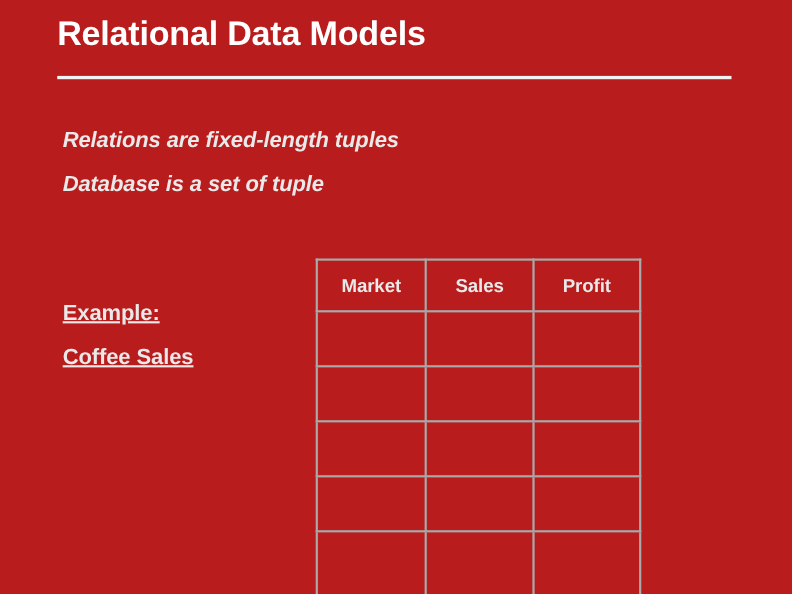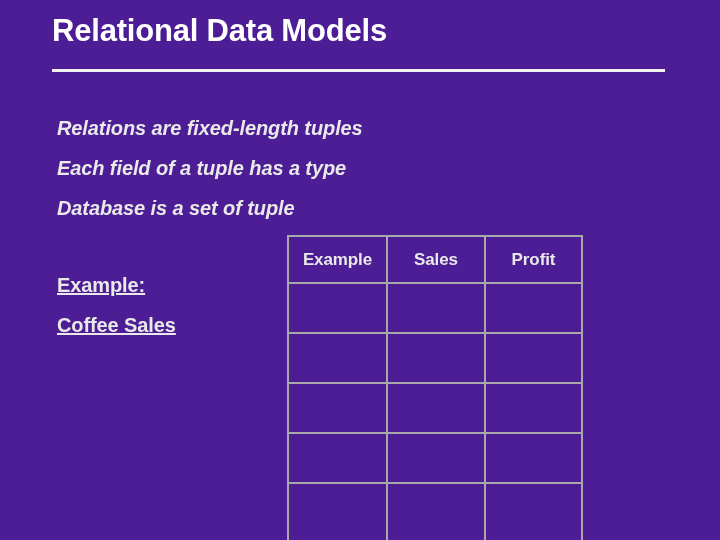--- a/index.html
+++ b/index.html
@@ -12,21 +12,21 @@
     height: 540px;
     overflow: hidden;
     font-family: "Liberation Sans", sans-serif;
     -webkit-font-smoothing: antialiased;
   }
 
   #slide {
     position: relative;
     width: 720px;
     height: 540px;
-    background: #4c1d95;
+    background: #b91c1c;
   }
 
   
   #title-block {
     position: absolute;
     left: 52px;
     top: 14px;
     width: 614px;
   }
   #slide-title {
@@ -120,38 +120,37 @@
 
 <div id="slide">
 
   <div id="title-block">
     <div id="slide-title">Relational Data Models</div>
   </div>
   <div id="title-rule"></div>
 
   <div id="body-lines">
     <div class="body-line">Relations are fixed-length tuples</div>
-    <div class="body-line">Each field of a tuple has a type</div>
     <div class="body-line">Database is a set of tuple</div>
   </div>
 
   <div id="example-block">
     <div class="example-line">Example:</div>
     <div class="example-line">Coffee Sales</div>
   </div>
 
   <table id="relation-table">
     <colgroup>
       <col class="col-market">
       <col class="col-sales">
       <col class="col-profit">
     </colgroup>
     <thead>
       <tr>
-        <th>Example</th>
+        <th>Market</th>
         <th>Sales</th>
         <th>Profit</th>
       </tr>
     </thead>
     <tbody>
       <tr>
         <td class="data-cell"></td>
         <td class="data-cell"></td>
         <td class="data-cell"></td>
       </tr>

